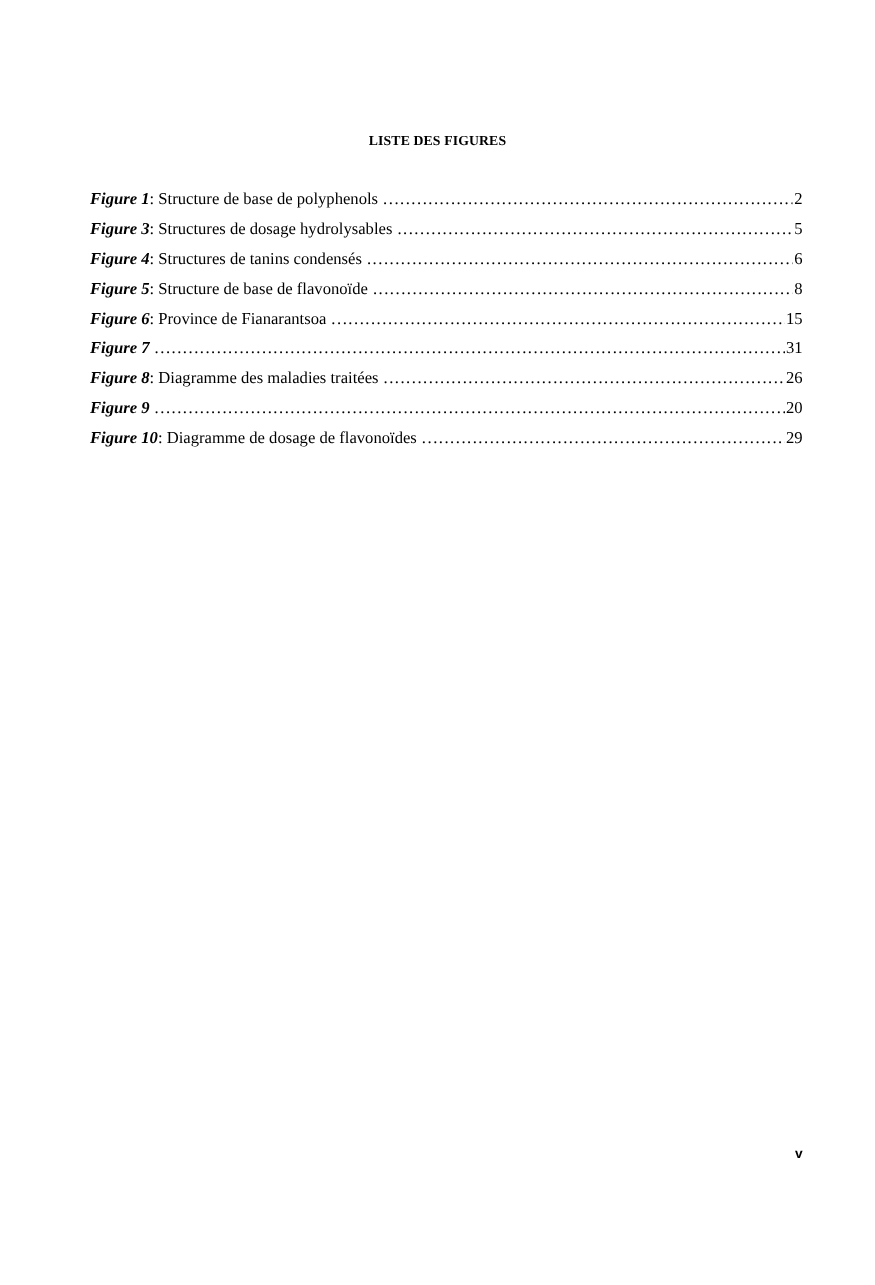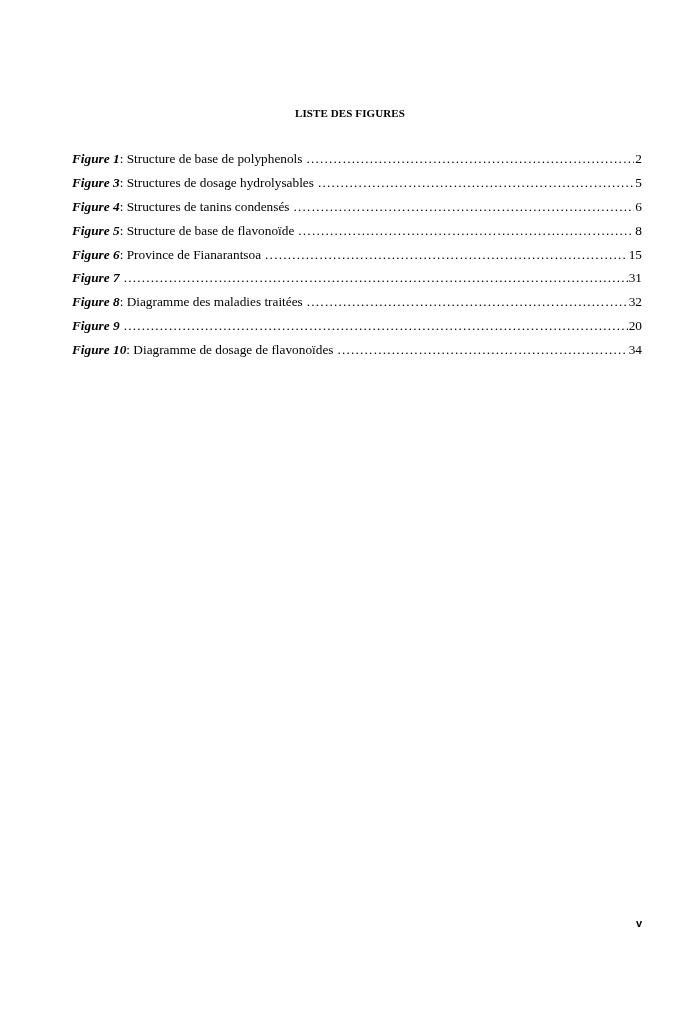--- a/index.html
+++ b/index.html
@@ -54,28 +54,28 @@
   </div>
   <div class="row">
     <span class="fig">Figure 7</span>
       <span class="dots"></span>
       <span class="page">31</span>
   </div>
   <div class="row">
     <span class="fig">Figure 8</span>
       <span>: Diagramme des maladies traitées</span>
       <span class="dots"></span>
-      <span class="page">32</span>
+      <span class="page">26</span>
   </div>
   <div class="row">
     <span class="fig">Figure 9</span>
       <span class="dots"></span>
       <span class="page">20</span>
   </div>
   <div class="row">
     <span class="fig">Figure 10</span>
       <span>: Diagramme de dosage de flavonoïdes</span>
       <span class="dots"></span>
-      <span class="page">34</span>
+      <span class="page">29</span>
   </div>
 </div>
 
 <div class="pagenum">v</div>
 
 </body></html>

